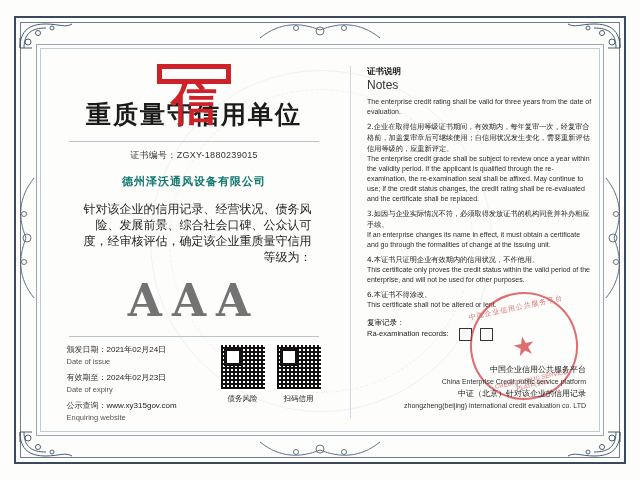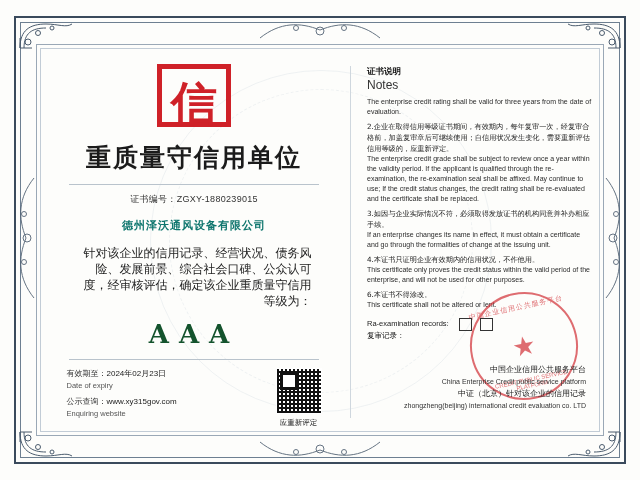--- a/index.html
+++ b/index.html
@@ -113,21 +113,21 @@
   }
   .company{
     margin-top:12px;font-size:11px;font-weight:bold;color:#0f766e;
     letter-spacing:1px;font-family:"DejaVu Sans", sans-serif;
   }
   .desc{
     margin-top:12px;width:235px;font-size:12px;line-height:16px;color:#222;
     text-align:right;font-family:"DejaVu Sans", sans-serif;
   }
   .grade{
-    margin-top:10px;font-size:26px;font-weight:bold;color:#14532d;
+    margin-top:10px;font-size:44px;font-weight:bold;color:#737373;
     letter-spacing:10px;font-family:"DejaVu Serif", serif;
   }
   .grade-rule{
     width:250px;height:1px;background:#b9c3cc;margin:10px 0 0;
   }
 
   
   .dates{
     margin-top:8px;width:255px;display:flex;justify-content:space-between;
     align-items:flex-start;
@@ -309,33 +309,41 @@
       <div class="company">德州泽沃通风设备有限公司</div>
 
       <div class="desc">针对该企业的信用记录、经营状况、债务风险、发展前景、综合社会口碑、公众认可度，经审核评估，确定该企业重质量守信用等级为：</div>
 
       <div class="grade">AAA</div>
       <div class="grade-rule"></div>
 
       <div class="dates">
         <div class="dates-left">
           <div class="row">
+            <span class="lbl">颁发日期：</span><span>2021年02月24日</span>
+            <div class="en">Date of issue</div>
+          </div>
+          <div class="row">
             <span class="lbl">有效期至：</span><span>2024年02月23日</span>
             <div class="en">Date of expiry</div>
           </div>
           <div class="row">
             <span class="lbl">公示查询：</span><span>www.xy315gov.com</span>
             <div class="en">Enquiring website</div>
           </div>
         </div>
 
         <div class="qr-wrap">
           <div class="qr-item">
             <div class="qr"></div>
-            <div class="qr-label">应重新评定</div>
+            <div class="qr-label">债务风险</div>
+          </div>
+          <div class="qr-item">
+            <div class="qr"></div>
+            <div class="qr-label">扫码信用</div>
           </div>
         </div>
       </div>
     </div>
 
     <div class="divider"></div>
 
     <div class="right-col">
       <div class="notes-title-cn">证书说明</div>
       <div class="notes-title-en">Notes</div>
@@ -354,28 +362,28 @@
       <div class="note">
         <span>4.本证书只证明企业有效期内的信用状况，不作他用。</span>
         <span class="en">This certificate only proves the credit status within the valid period of the enterprise, and will not be used for other purposes.</span>
       </div>
       <div class="note">
         <span>6.本证书不得涂改。</span>
         <span class="en">This certificate shall not be altered or lent.</span>
       </div>
 
       <div class="reexam">
+        <div>复审记录：</div>
         <div>
           <span class="en">Ra-examination records:</span>
           <span class="checkboxes">
             <span class="cb"></span>
             <span class="cb"></span>
           </span>
         </div>
-        <div>复审记录：</div>
       </div>
 
       <div class="stamp">
         <span class="txt-top">中国企业信用公共服务平台</span>
         <span class="star">★</span>
         <span class="txt-bottom">CREDIT PUBLIC SERVICE PLATFORM</span>
       </div>
 
       <div class="issuer">
         <div>中国企业信用公共服务平台</div>

